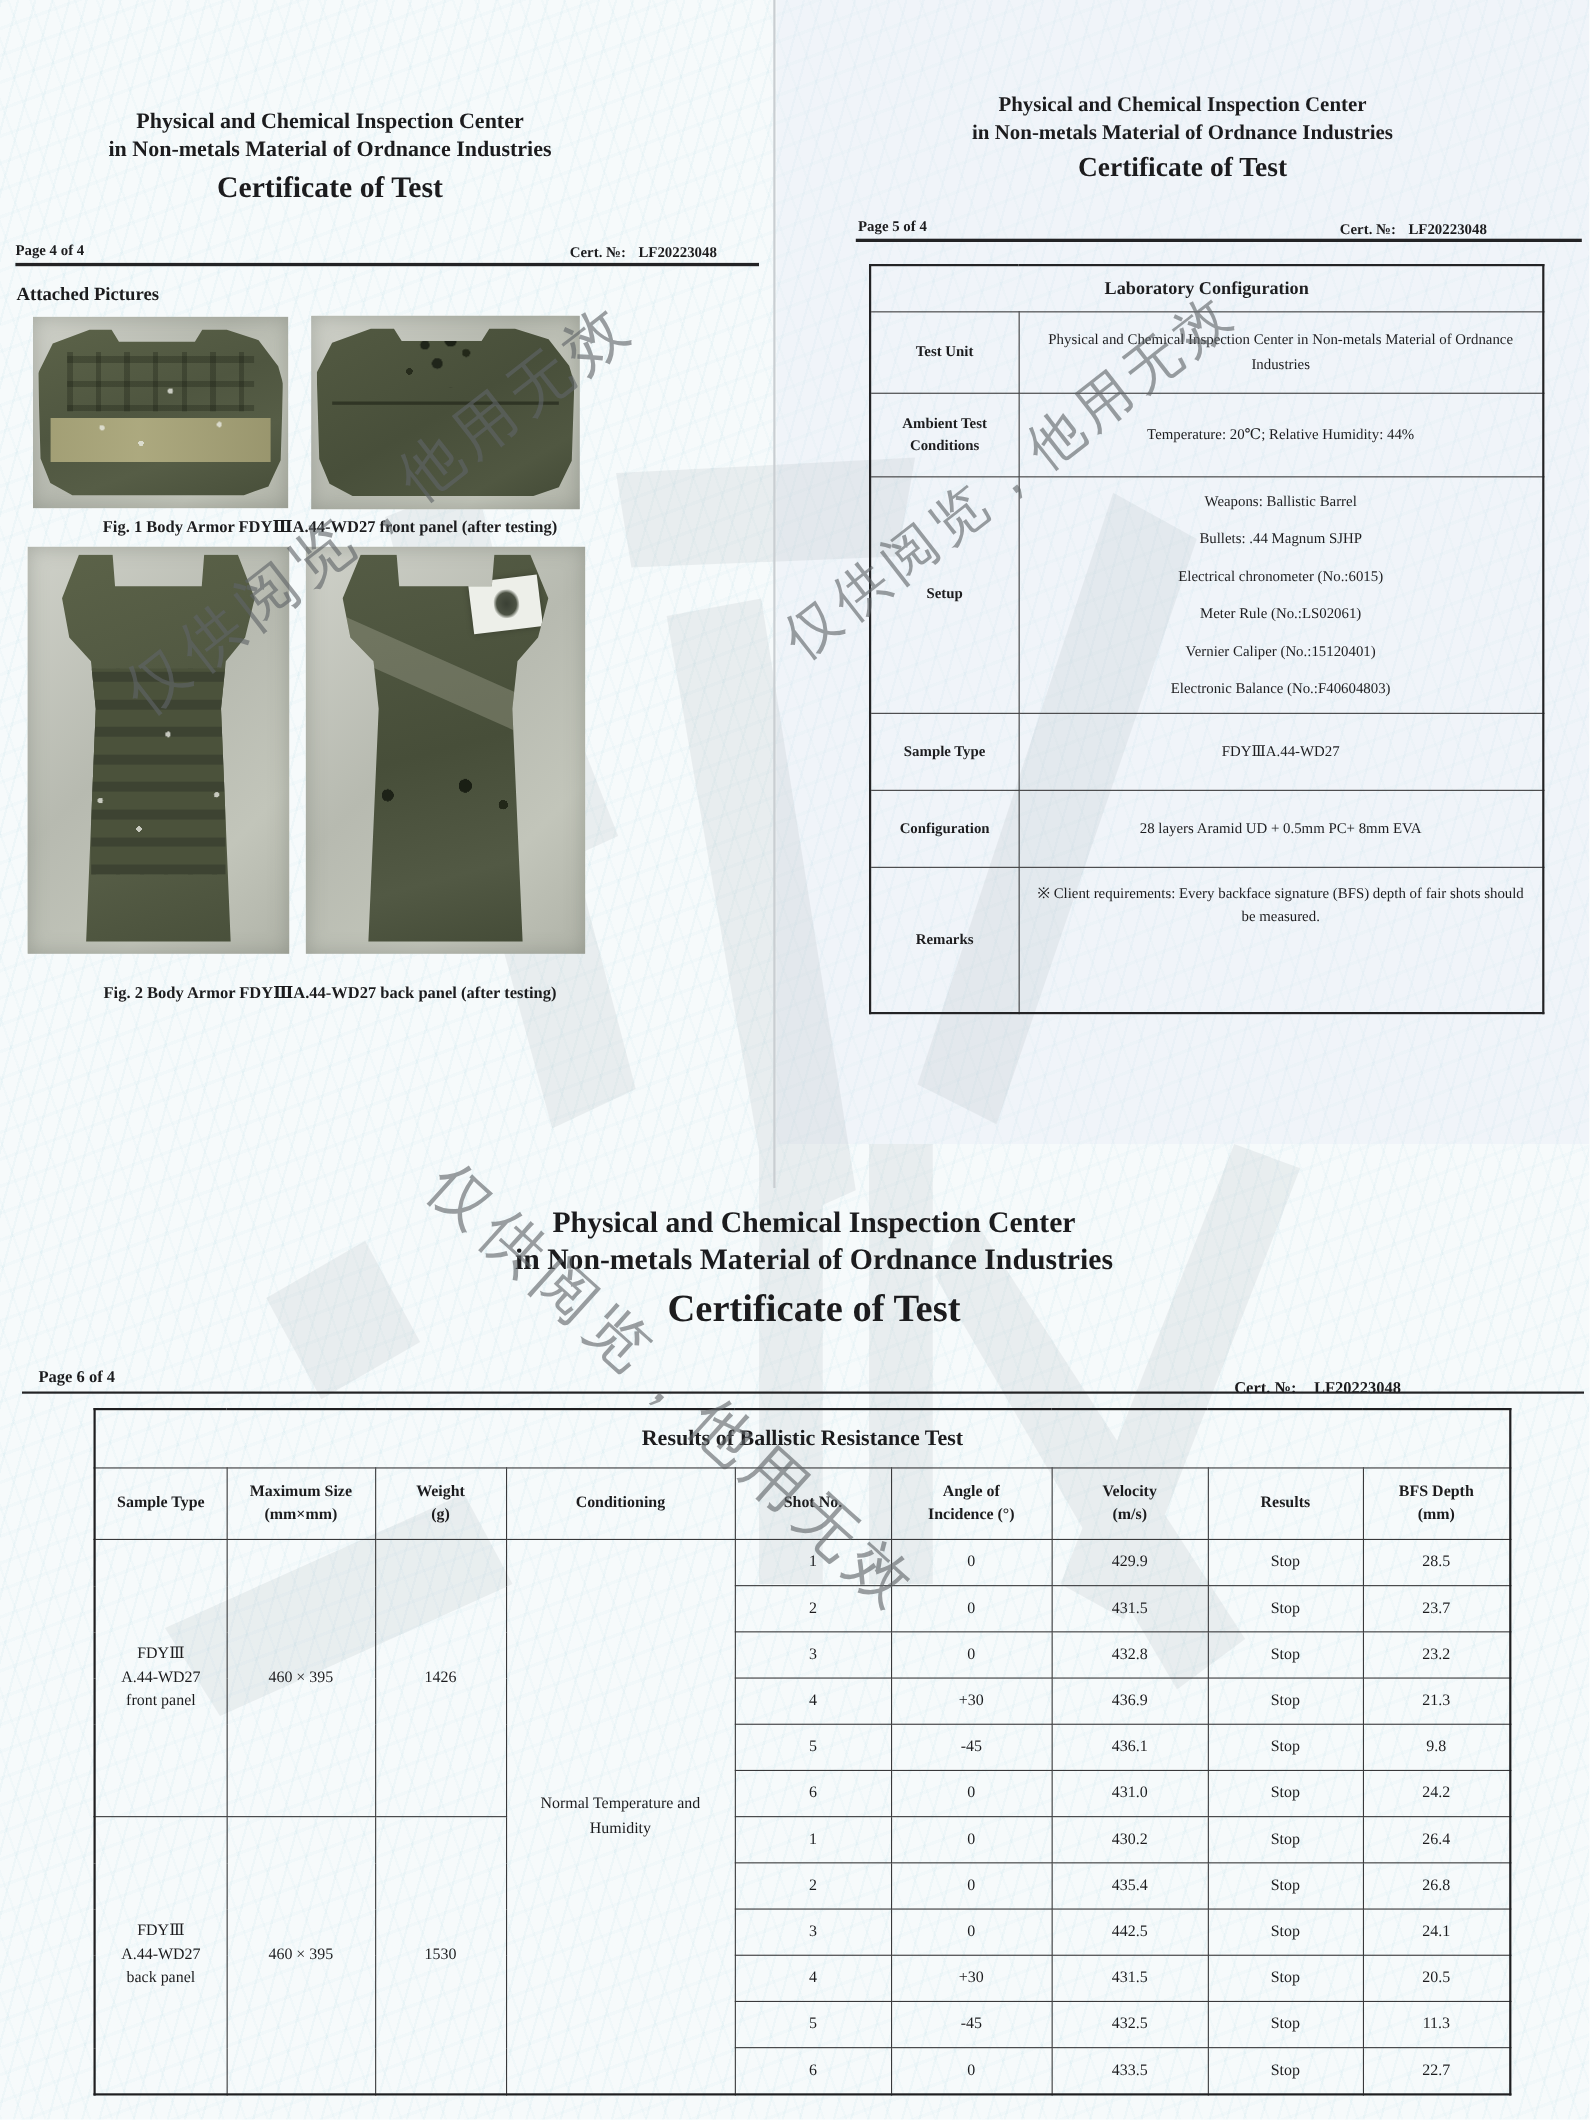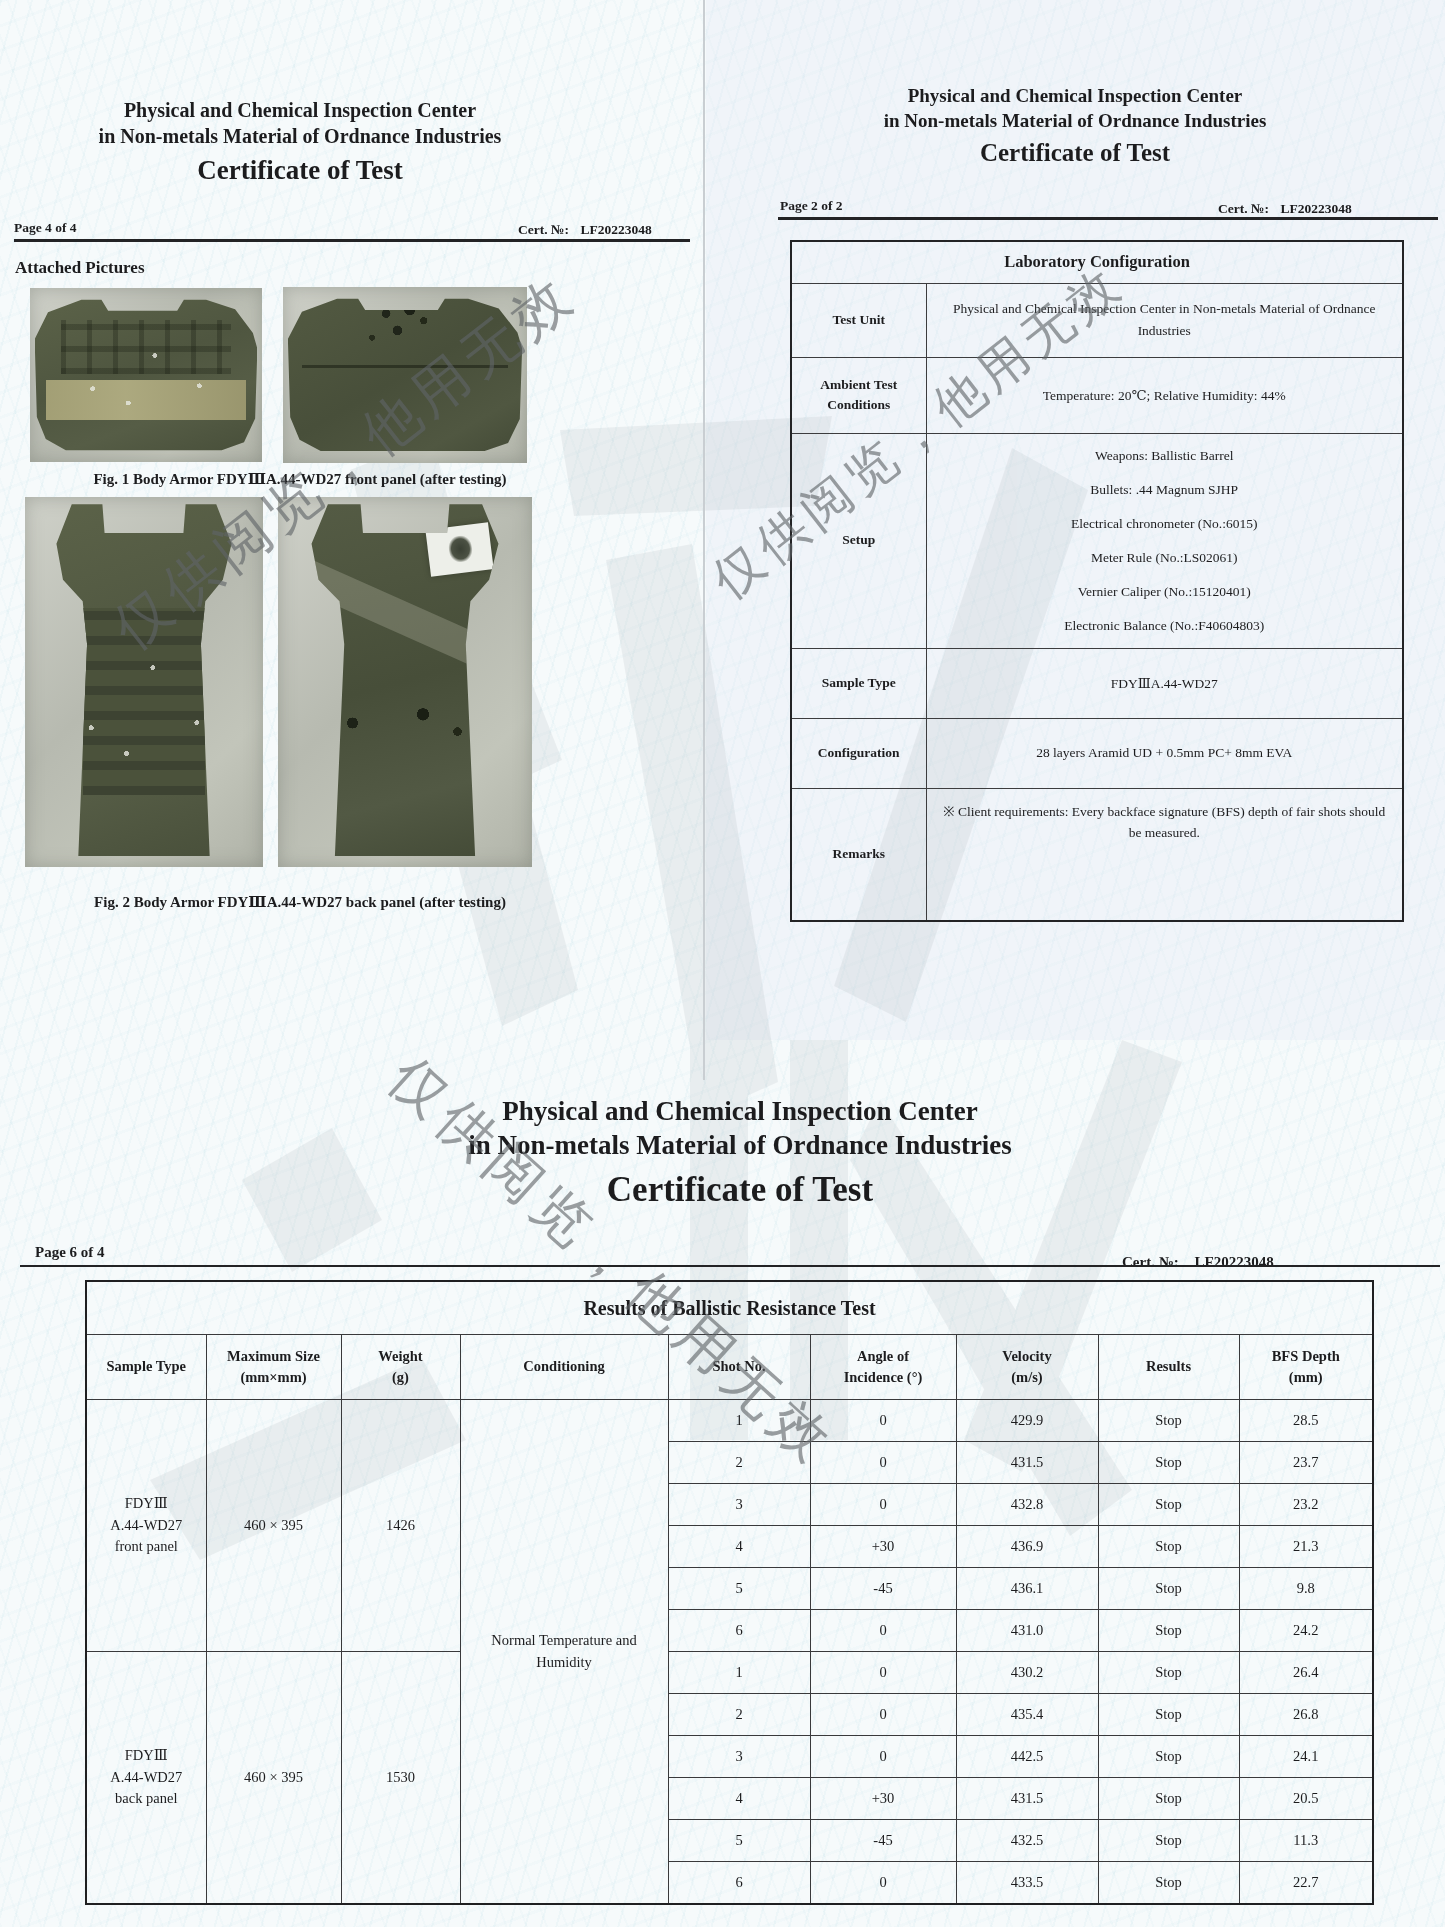--- a/index.html
+++ b/index.html
@@ -173,21 +173,21 @@
       <div class="holes-mid"></div>
     </div>
   </div>
   <div class="abs caption" style="left:15px; top:893px; width:570px;">Fig. 2 Body Armor FDYⅢA.44-WD27 back panel (after testing)</div>
 
   <div class="abs hdr hdr-r" style="left:745px; top:84px; width:660px;">
     <div class="l12">Physical and Chemical Inspection Center</div>
     <div class="l12">in Non-metals Material of Ordnance Industries</div>
     <div class="l3">Certificate of Test</div>
   </div>
-  <div class="abs meta" style="left:780px; top:198px;">Page 2 of 2</div>
+  <div class="abs meta" style="left:780px; top:198px;">Page 5 of 4</div>
   <div class="abs meta" style="left:1218px; top:201px;">
     <span>Cert. №:</span>
     <span style="margin-left:8px;">LF20223048</span>
   </div>
   <div class="abs rule" style="left:778px; top:217px; width:660px; height:2.5px;"></div>
 
   <table class="ltable">
     <colgroup>
         <col style="width:135px">
         <col style="width:477px">

